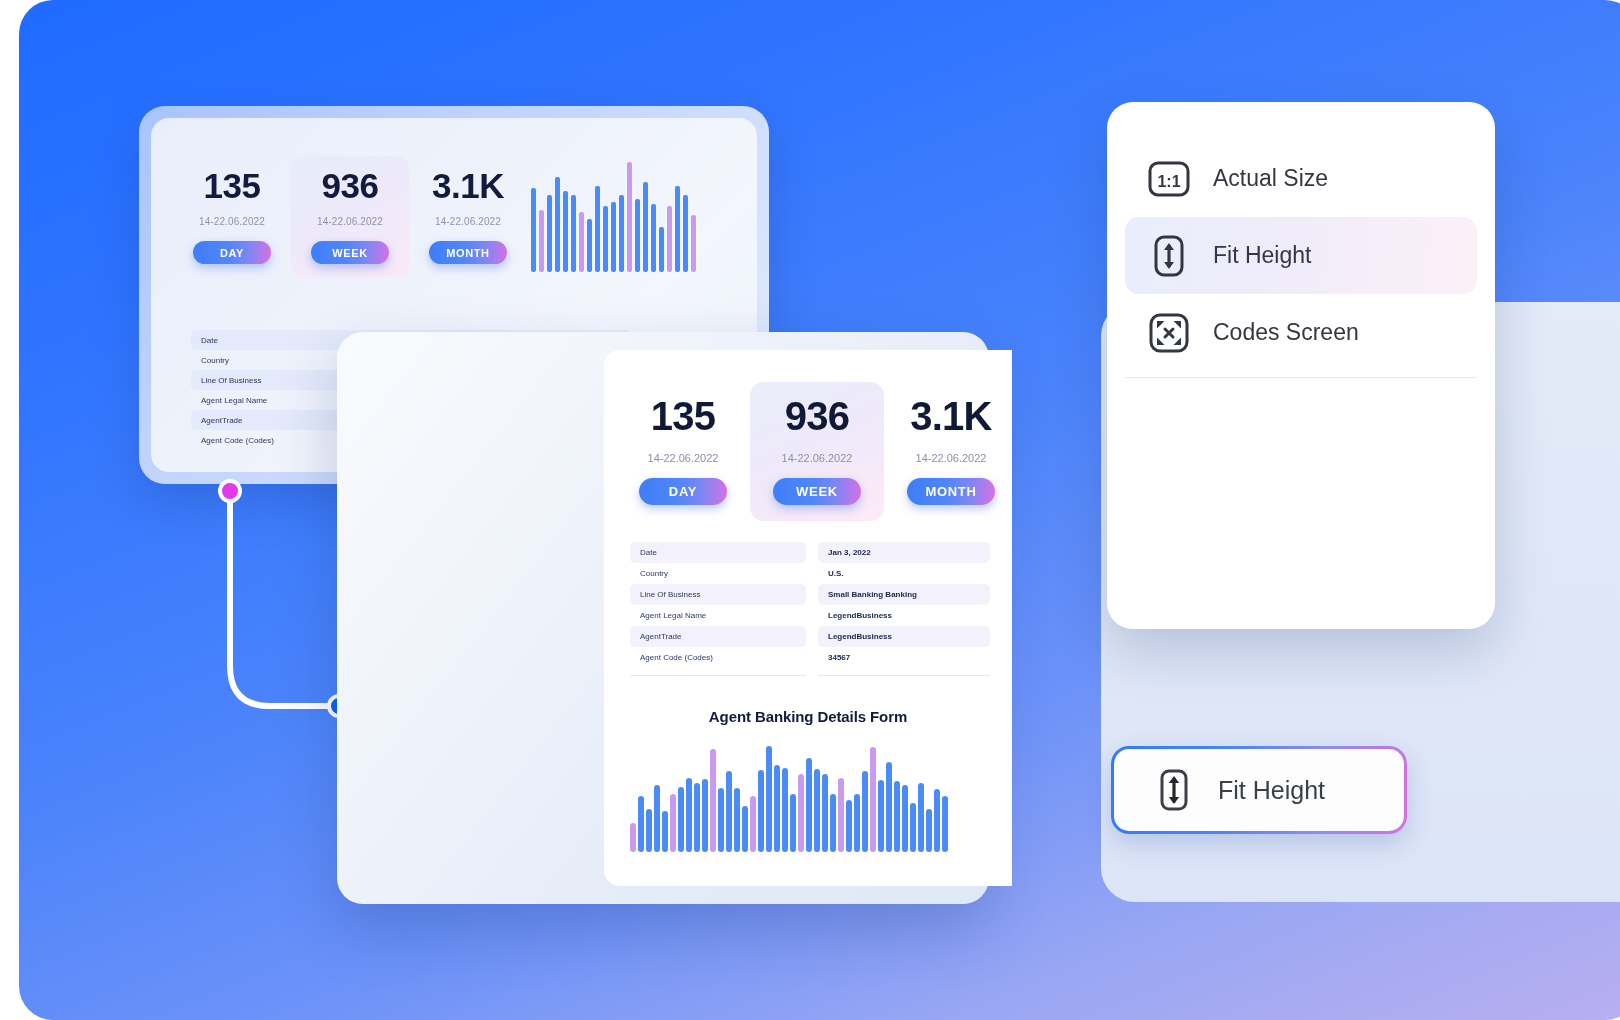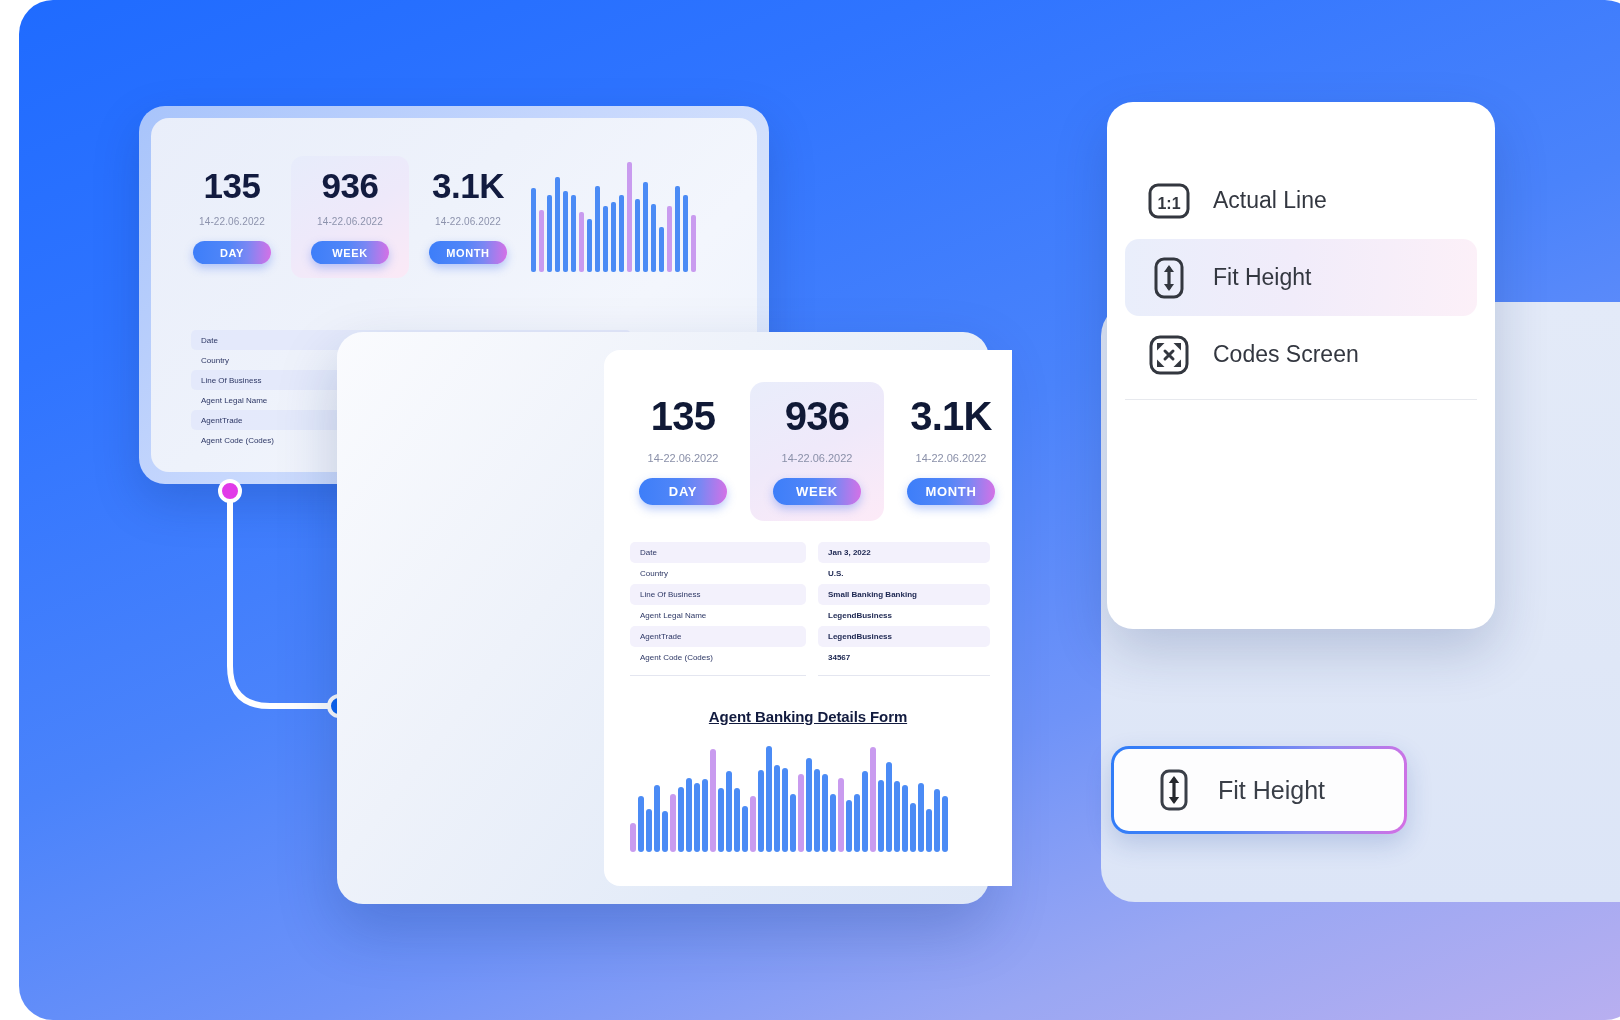--- a/index.html
+++ b/index.html
@@ -169,21 +169,20 @@
   }
   #front-table .divider i { display: block; height: 1px; background: #e4e6f0; }
   #front-table .divider i:nth-child(1) { width: 176px; }
   #front-table .divider i:nth-child(2) { width: 172px; }
 
   #front-chart-title {
     position: absolute; left: 0; right: 0; top: 358px;
     text-align: center;
     font-size: 15px; font-weight: 700; color: #121b3f;
     letter-spacing: -.1px;
-    text-decoration: underline;
   }
   #front-chart {
     position: absolute; left: 26px; top: 390px;
     width: 360px; height: 112px;
     display: flex; align-items: flex-end; gap: 2px;
   }
   #front-chart .bar { width: 6px; border-radius: 3px; }
 
   
   #connector { position: absolute; left: 190px; top: 470px; width: 160px; height: 260px; }
@@ -196,21 +195,21 @@
   #node-bottom { left: 118px; top: 224px; width: 24px; height: 24px; background: #0b64f4; }
 
   
   #zoom-menu {
     position: absolute;
     left: 1088px; top: 102px;
     width: 388px; height: 527px;
     background: #ffffff;
     border-radius: 26px;
     box-shadow: 0 22px 54px rgba(20,45,110,.20);
-    padding: 60px 0 26px;
+    padding: 38px 0 26px;
   }
   .menu-item {
     height: 77px;
     display: flex; align-items: center;
     margin: 0 18px;
     padding-left: 22px;
     border-radius: 14px;
     gap: 22px;
   }
   .menu-item.selected {
@@ -450,21 +449,21 @@
   </div>
 
   <div id="zoom-menu">
       <div class="menu-item">
         <span class="ico">
           <svg viewBox="0 0 44 44">
             <rect x="3" y="6" width="38" height="32" rx="8" fill="none" stroke="#33373f" stroke-width="3"></rect>
             <text x="22" y="29.5" text-anchor="middle" font-family="Liberation Sans, sans-serif" font-size="16" font-weight="700" fill="#33373f">1:1</text>
           </svg>
         </span>
-        <span class="label">Actual Line</span>
+        <span class="label">Actual Size</span>
       </div>
       <div class="menu-item selected">
         <span class="ico">
           <svg viewBox="0 0 44 44">
             <rect x="9" y="3" width="26" height="38" rx="8" fill="none" stroke="#33373f" stroke-width="3"></rect>
             <path d="M22 12 L22 32" stroke="#33373f" stroke-width="3.2" stroke-linecap="round"></path>
             <path d="M22 9 L17 16 L27 16 Z" fill="#33373f"></path>
             <path d="M22 35 L17 28 L27 28 Z" fill="#33373f"></path>
           </svg>
         </span>

